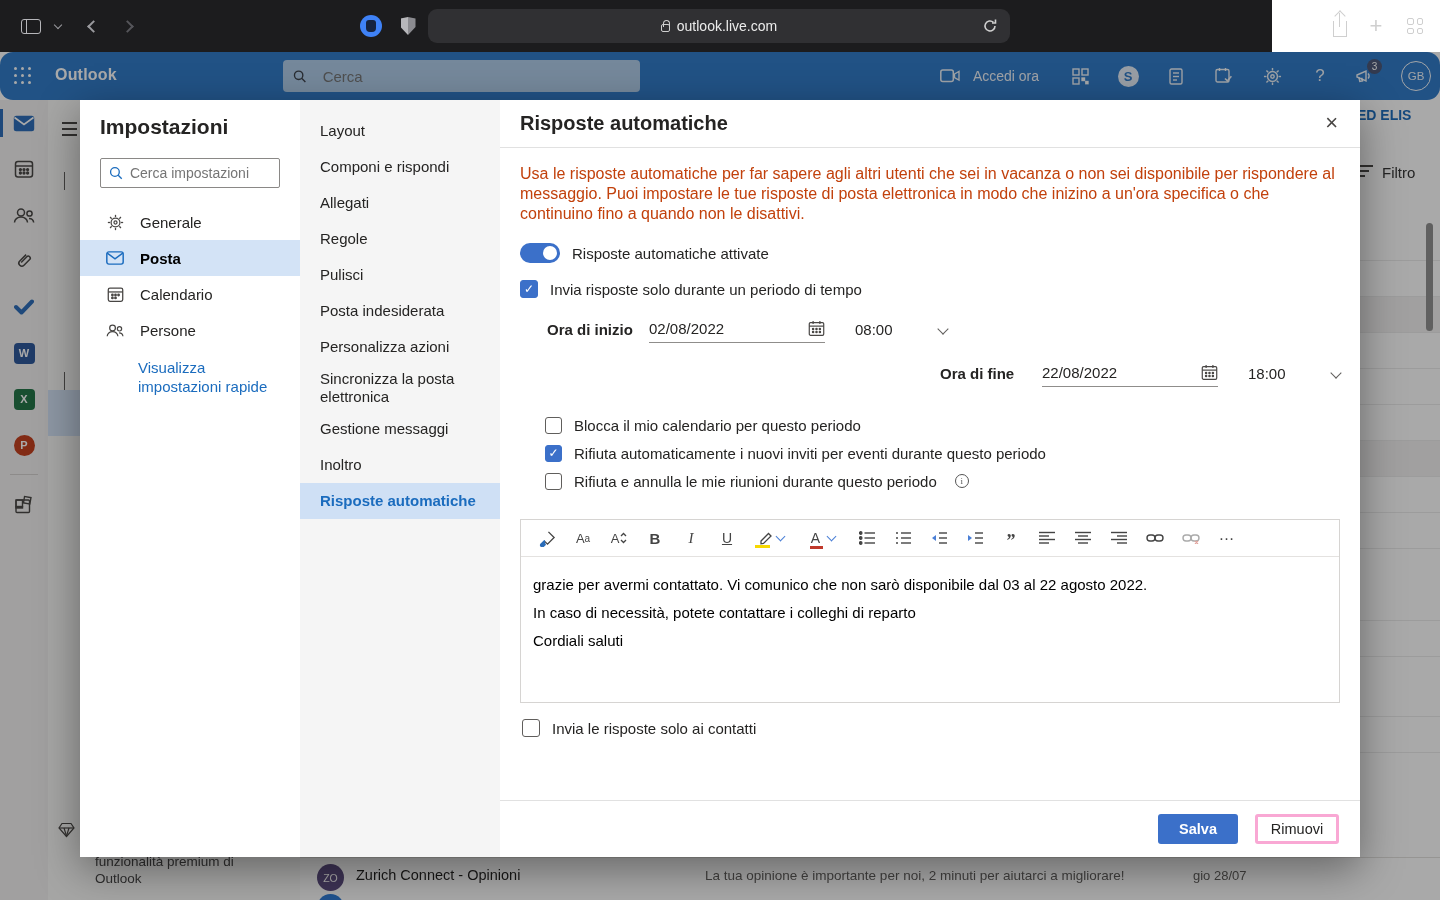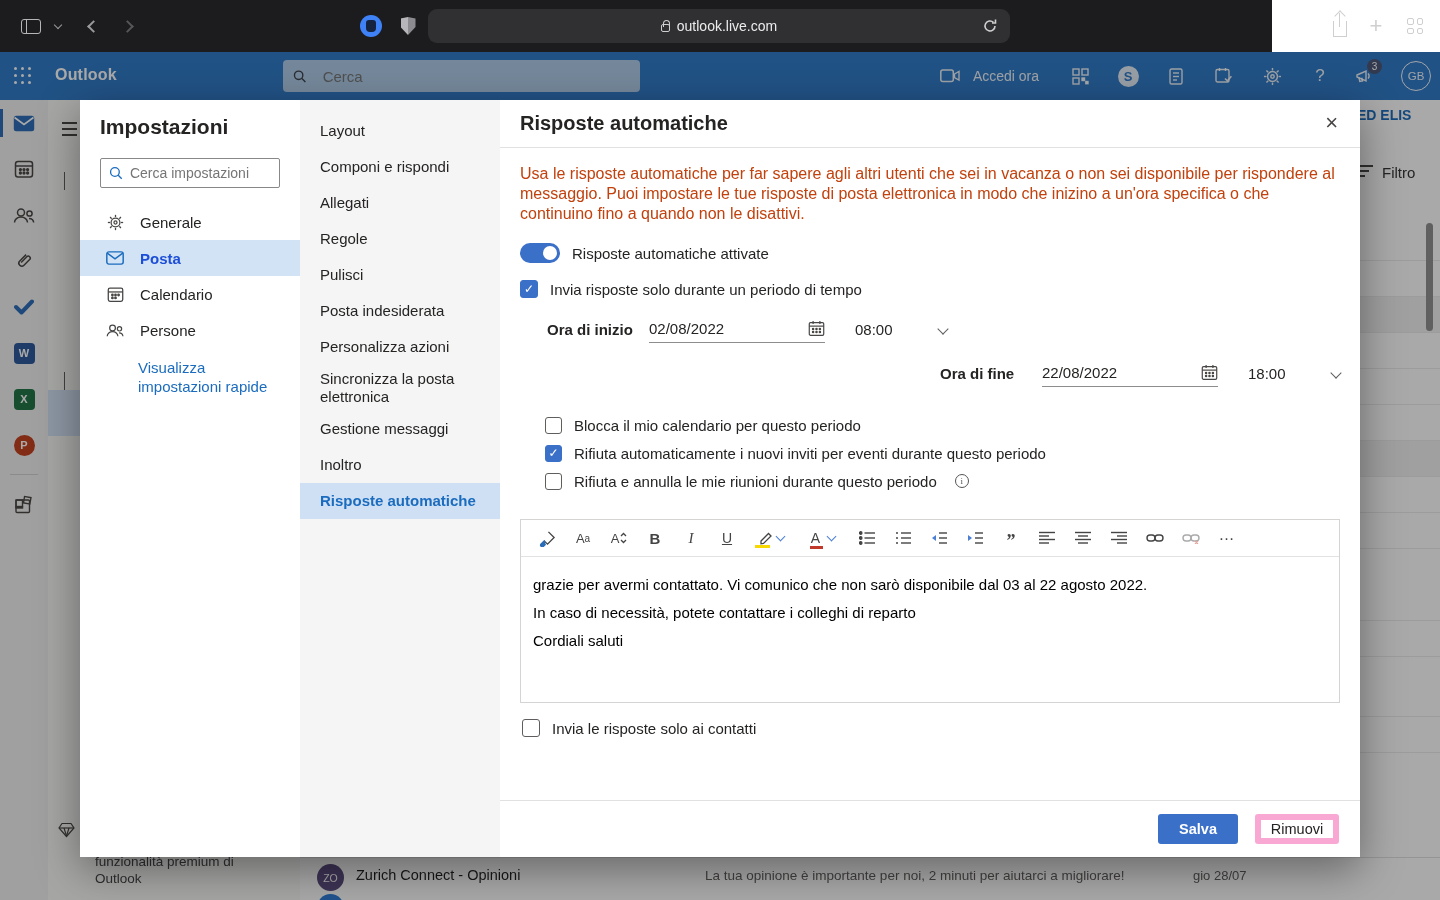--- a/index.html
+++ b/index.html
@@ -22,21 +22,21 @@
   .blocker:before { content:""; position:absolute; left:6px; top:5px; width:10px; height:12px; background:#16233f; border-radius:3px 3px 4px 4px; }
   .shield { width:15px; height:18px; background:linear-gradient(90deg,#b7b7bb 50%,#8b8b90 50%);
     clip-path:polygon(0 8%,50% 0,100% 8%,100% 55%,50% 100%,0 55%); }
   .tabs-ico { width:16px; height:16px; display:grid; grid-template-columns:1fr 1fr; gap:3px; }
   .tabs-ico i { border:1.5px solid #cfcfcf; border-radius:2px; }
   .share-ico { width:14px; height:16px; border:1.5px solid #cfcfcf; border-top:none; position:relative; margin-top:6px;}
   .share-ico:before { content:""; position:absolute; left:5px; top:-8px; height:14px; border-left:1.5px solid #cfcfcf; }
   .share-ico:after { content:""; position:absolute; left:2px; top:-9px; width:7px; height:7px; border-left:1.5px solid #cfcfcf; border-top:1.5px solid #cfcfcf; transform:rotate(45deg); }
 
   
-  .ol-header { position:absolute; left:0; top:52px; width:1440px; height:48px; background:#2f7ac8; color:#fff; z-index:1; }
+  .ol-header { position:absolute; left:0; top:52px; width:1440px; height:48px; background:#2f7ac8; color:#fff; z-index:1;border-radius:13px; }
   .waffle { position:absolute; left:14px; top:15px; width:18px; height:18px; display:grid; grid-template-columns:repeat(3,1fr); gap:3px; }
   .waffle i { width:3px; height:3px; background:#fff; border-radius:50%; }
   .ol-title { position:absolute; left:55px; top:14px; font-size:16px; font-weight:bold; letter-spacing:.2px; }
   .ol-search { position:absolute; left:283px; top:8px; width:357px; height:32px; border-radius:4px; background:rgba(255,255,255,.62);
     display:flex; align-items:center; padding:0 10px; gap:16px; color:#333; }
   .ol-search input { border:none; outline:none; background:transparent; font-size:15px; width:100%; color:#222; font-family:inherit;}
   .hicon { position:absolute; top:0; height:48px; width:40px; display:flex; align-items:center; justify-content:center; color:rgba(255,255,255,.92); }
   .badge { position:absolute; top:7px; right:2px; min-width:15px; height:15px; border-radius:8px; background:#4a5575; color:#fff;
     font-size:10px; display:flex; align-items:center; justify-content:center; padding:0 3px; }
   .avatar { width:30px; height:30px; border-radius:50%; border:1.5px solid rgba(255,255,255,.95); display:flex; align-items:center; justify-content:center; font-size:11.5px; }
@@ -66,21 +66,21 @@
 
   
   .modal { position:absolute; left:80px; top:100px; width:1280px; height:757px; background:#fff; z-index:10;
     box-shadow:0 12px 40px rgba(0,0,0,.4); display:flex; }
   .col1 { width:220px; padding-top:15px; }
   .col1 h1 { font-size:21px; font-weight:600; color:#252423; padding-left:20px; }
   .set-search { margin:19px 20px 0 20px; height:30px; border:1px solid #8a8886; border-radius:2px; display:flex; align-items:center; padding:0 8px; gap:7px; }
   .set-search input { border:none; outline:none; width:100%; font-size:14px; color:#333; font-family:inherit; }
   .cat { height:36px; display:flex; align-items:center; gap:16px; padding-left:26px; font-size:15px; color:#252423; cursor:pointer; }
   .cat .ci { width:18px; display:flex; justify-content:center; color:#484644; }
-  .cat.sel { background:#d3e3f6; color:#1d4ed8; font-weight:600; }
+  .cat.sel { background:#d3e3f6; color:#000000; font-weight:600; }
   .cat.sel .ci { color:#1b6cbe; }
   .quick-link { margin:10px 0 0 58px; width:130px; font-size:15px; color:#1b6cbe; line-height:19px; cursor:pointer; }
   .col2 { width:200px; background:#f5f5f5; padding-top:13px; }
   .sec { min-height:36px; display:flex; align-items:center; padding:0 12px 0 20px; font-size:15px; color:#252423; line-height:18px; cursor:pointer; }
   .sec.sel { background:#cfe0f5; color:#1b6cbe; font-weight:600; }
   .col3 { flex:1; position:relative; }
   .p-head { height:48px; border-bottom:1px solid #e1e1e1; display:flex; align-items:center; padding:0 20px; }
   .p-head h2 { font-size:20px; font-weight:600; color:#252423; }
   .close-x { position:absolute; right:22px; top:12px; font-size:22px; color:#484644; cursor:pointer; line-height:22px;}
   .p-body { padding:16px 20px 0 20px; }
@@ -100,21 +100,21 @@
   .editor { margin-top:24px; border:1px solid #d6d4d2; }
   .ed-toolbar { height:37px; border-bottom:1px solid #e4e2e0; display:flex; align-items:center; padding:0 14px; gap:12px; color:#444; }
   .tbi { width:24px; height:26px; display:flex; align-items:center; justify-content:center; cursor:pointer; font-size:14px; position:relative; }
   .tbi.wide { width:40px; gap:3px; }
   .bchev { width:7px; height:7px; border-right:1.5px solid #4a7fd6; border-bottom:1.5px solid #4a7fd6; transform:rotate(45deg); margin-top:-3px;}
   .ul-mark { position:absolute; left:4px; bottom:3px; width:15px; height:3px; }
   .ed-text { height:145px; padding:8px 12px; font-family:"Liberation Sans", sans-serif; font-size:15px; color:#000; }
   .ed-text p { margin-top:11px; }
   .footer { position:absolute; left:0; bottom:0; right:0; height:57px; border-top:1px solid #e1e1e1; display:flex; align-items:center; justify-content:flex-end; gap:17px; padding:0 21px; }
   .btn-primary { width:80px; height:30px; background:var(--accent); color:#fff; border:none; border-radius:3px; font-size:14.5px; font-weight:600; cursor:pointer; font-family:inherit;}
-  .btn-secondary { width:84px; height:30px; background:#fff; color:#252423; border:6px solid #f9a8d4; border-radius:3px; font-size:14.5px; cursor:pointer; font-family:inherit;}
+  .btn-secondary { width:84px; height:30px; background:#fff; color:#252423; border:3px solid #f9a8d4; border-radius:3px; font-size:14.5px; cursor:pointer; font-family:inherit;}
   :root { --accent:#3b70c9; }
   svg { display:block; }
 </style>
 </head>
 <body>
 
 <div class="browser">
   <div class="btn" style="left:16px;width:30px;">
       <span class="sb-toggle"></span>
     </div>

